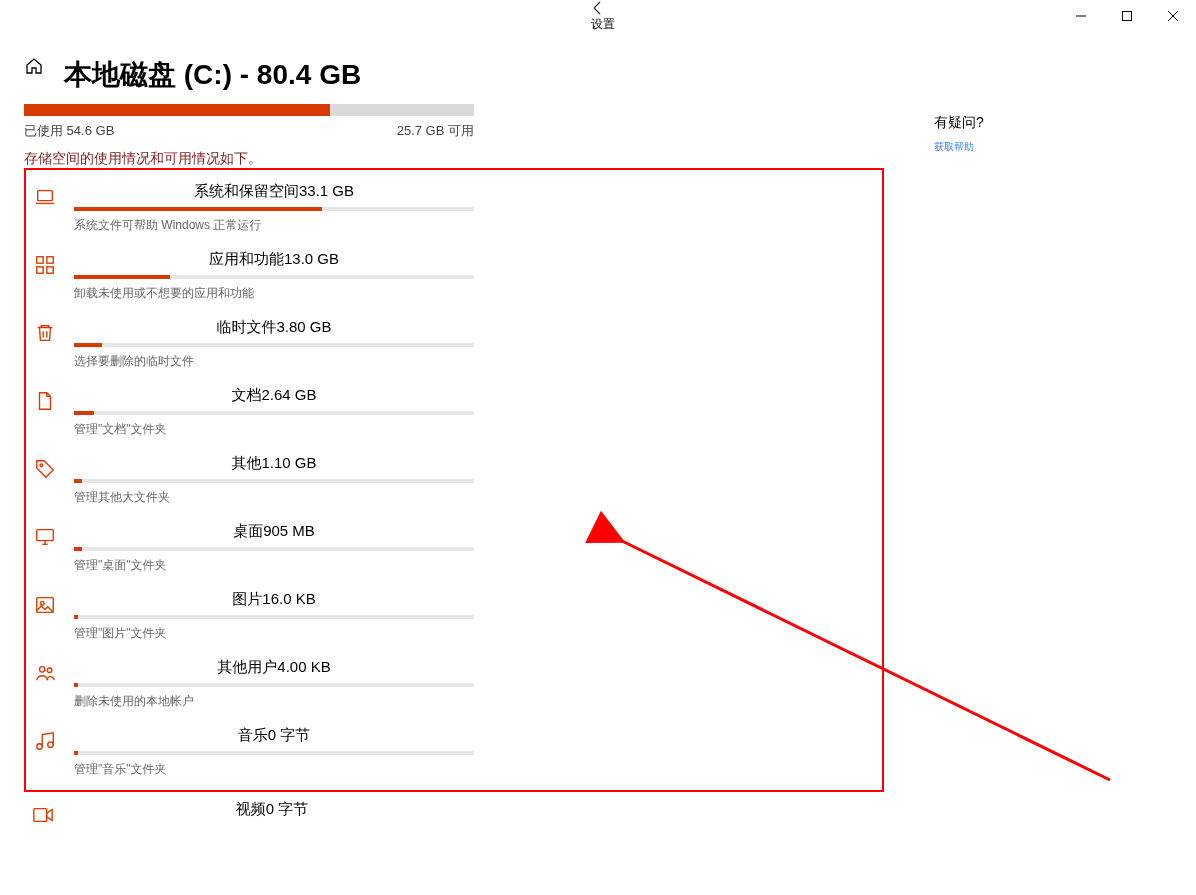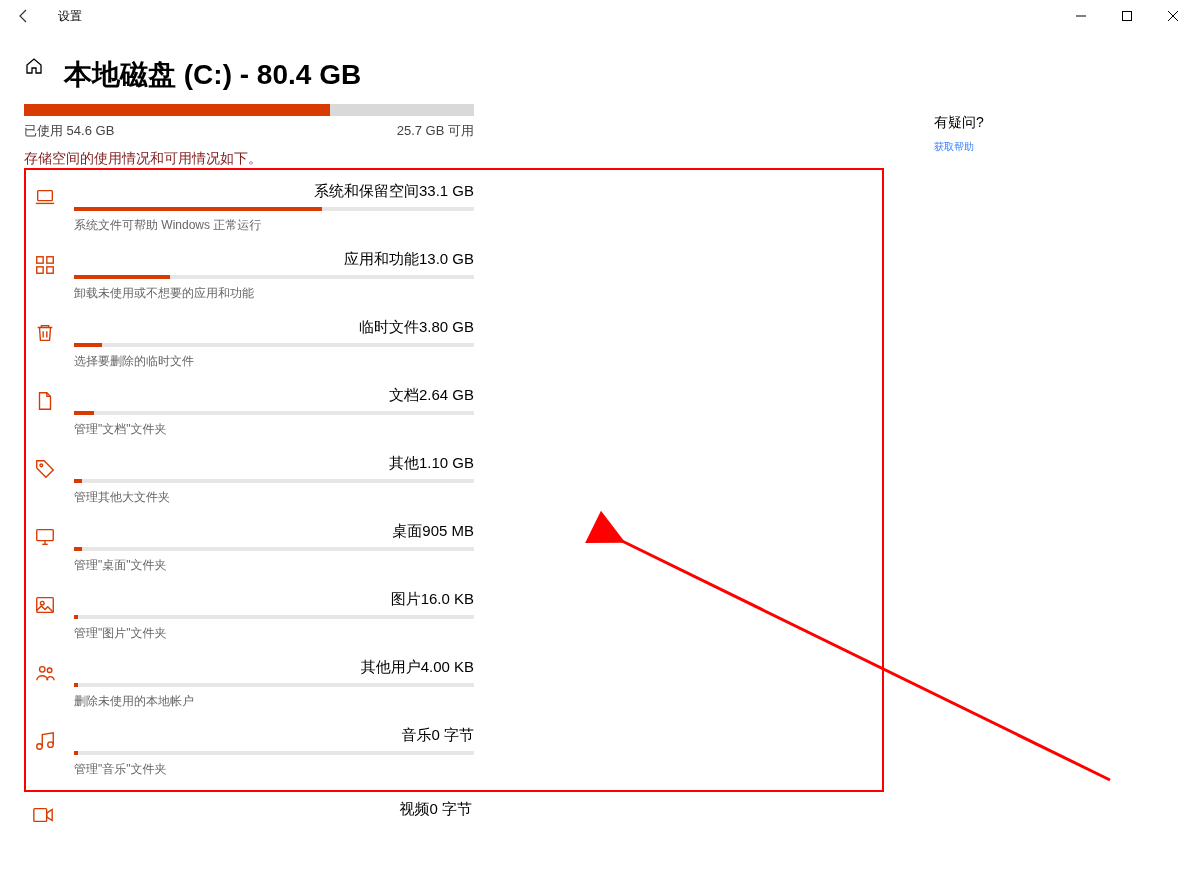--- a/index.html
+++ b/index.html
@@ -10,20 +10,21 @@
     width: 1196px;
     height: 895px;
     overflow: hidden;
     position: relative;
   }
   .titlebar {
     height: 32px;
     display: flex;
     align-items: center;
     position: relative;
+    flex-direction: column;
   }
   .back-btn {
     width: 48px;
     height: 32px;
     display: flex;
     align-items: center;
     justify-content: center;
     font-size: 14px;
     color: #333;
   }
@@ -126,21 +127,21 @@
     flex-shrink: 0;
     margin-top: 2px;
   }
   .cat-icon svg { stroke: #d83b01; fill: none; stroke-width: 1.5; }
   .cat-body {
     flex: 1;
     max-width: 400px;
   }
   .cat-top {
     display: flex;
-    justify-content: flex-end;
+    justify-content: center;
     font-size: 15px;
     margin-bottom: 6px;
   }
   .cat-bar {
     height: 4px;
     background: #e6e6e6;
     position: relative;
     margin-bottom: 6px;
   }
   .cat-bar-fill {

